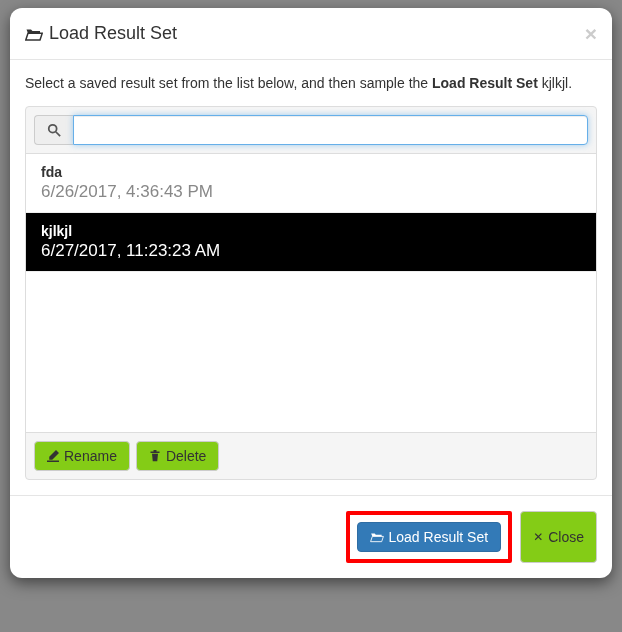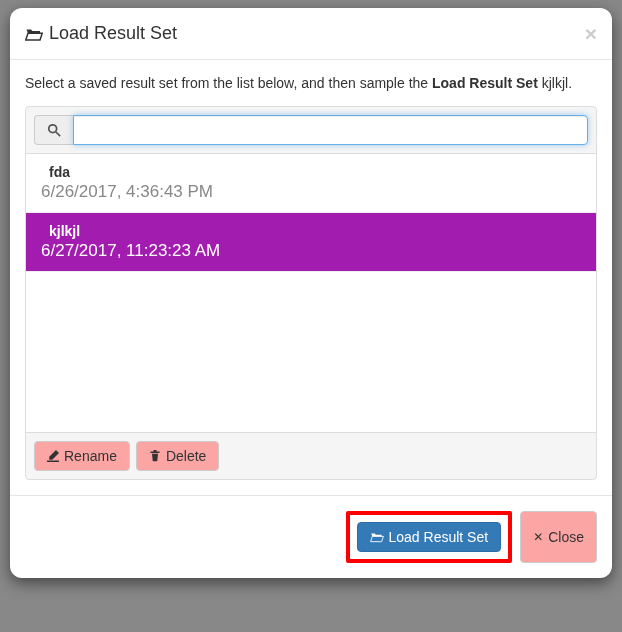--- a/index.html
+++ b/index.html
@@ -94,50 +94,49 @@
     .result-item {
       padding: 10px 15px;
       border-bottom: 1px solid #eee;
       cursor: pointer;
     }
     .result-item:last-child { border-bottom: none; }
     .result-item .name {
       font-weight: bold;
       color: #333;
       font-size: 14px;
-      margin-left: 8px;
     }
     .result-item .ts {
       color: #888;
       font-size: 17px;
       margin-top: 2px;
     }
     .result-item.selected {
-      background: #a21caf;
+      background: #000000;
       color: #fff;
     }
     .result-item.selected .name,
     .result-item.selected .ts {
       color: #fff;
     }
     .panel-actions {
       padding: 8px;
       display: flex;
       gap: 6px;
     }
     .btn {
       display: inline-flex;
       align-items: center;
       gap: 5px;
       padding: 6px 12px;
       font-size: 14px;
       border-radius: 4px;
       border: 1px solid transparent;
       cursor: pointer;
-      background: #fca5a5;
+      background: #84cc16;
       color: #333;
       border-color: #ccc;
       font-family: inherit;
     }
     .btn-primary {
       background: #337ab7;
       border-color: #2e6da4;
       color: #fff;
     }
     .modal-footer {

